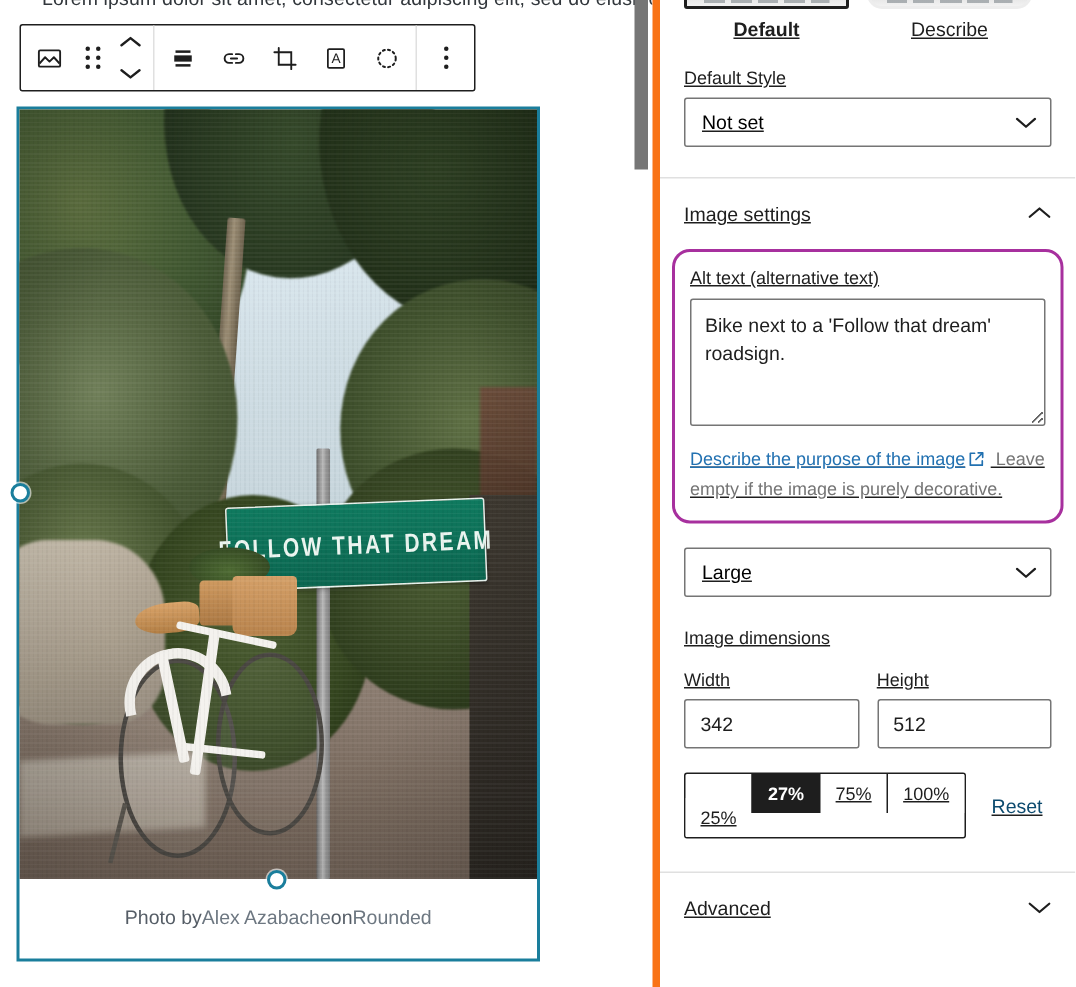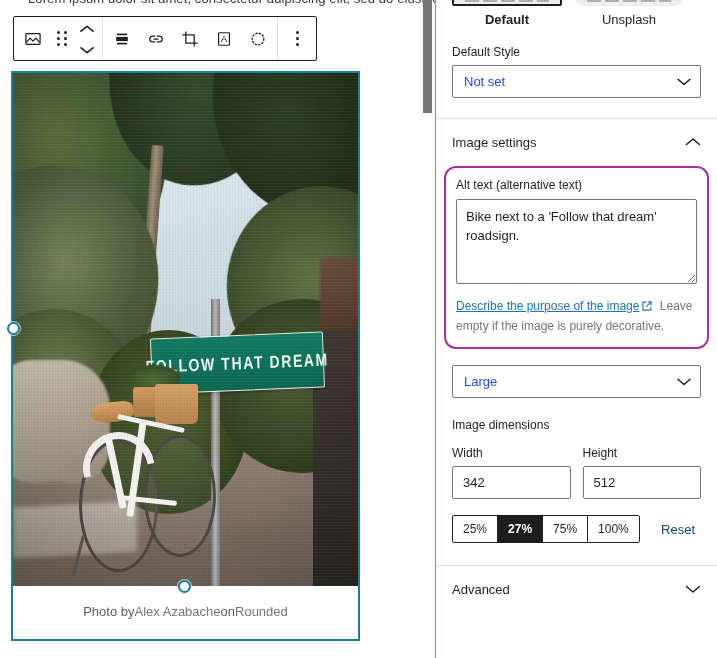--- a/index.html
+++ b/index.html
@@ -229,23 +229,24 @@
   
   .canvas-scrollbar {
     position:absolute; right: 3px; top: 0; width: 9px; height: 113px;
     background: #767676; border-radius: 0;
   }
 
   
   .sidebar {
     position:absolute; left: 435px; top: 0;
     width: 282px; height: 658px;
-    background:#fff; border-left: 1px solid #f97316;
+    background:#fff; border-left: 5px solid #f97316;
     font-size: 13px; color:#1e1e1e;
     overflow:hidden;
+    text-decoration:underline;
   }
   .sec { padding: 0 16px; }
   .sec-divider { border-top: 1px solid #e0e0e0; }
 
   
   .styles-row { display:flex; gap: 12px; padding: 0 16px; }
   .style-item { width: 110px; text-align:center; }
   .style-thumb {
     width: 110px; height: 20px; background:#f0f0f0;
     border: 2px solid #1e1e1e; border-radius: 2px;
@@ -262,21 +263,21 @@
     background: repeating-linear-gradient(90deg,#9aa0a4 0 14px, transparent 14px 18px);
     opacity:.8;
   }
   .style-label { margin-top: 6px; font-size: 13px; color:#1e1e1e; }
   .style-label.selected { font-weight: 700; }
 
   .field-label { font-size: 12px; color:#1e1e1e; margin-bottom: 6px; display:block; }
   .select-box {
     width:100%; height: 33px;
     border: 1px solid #757575; border-radius: 2px;
-    background:#fff; color:#1d4ed8; font-size:13px;
+    background:#fff; color:#000000; font-size:13px;
     padding: 0 28px 0 11px;
     display:flex; align-items:center; position:relative; cursor:pointer;
   }
   .select-box .chev {
     position:absolute; right: 9px; top: 50%; transform: translateY(-50%);
   }
 
   .panel-header {
     height: 47px; display:flex; align-items:center; justify-content:space-between;
     padding: 0 16px; cursor: pointer;
@@ -312,21 +313,21 @@
     font-family: "Liberation Sans", sans-serif; background:#fff;
   }
   .pct-row { display:flex; align-items:center; justify-content:space-between; }
   .pct-group { display:flex; border: 1px solid #1e1e1e; border-radius: 2px; overflow:hidden; }
   .pct-btn {
     padding: 0 10px; height: 26px; line-height: 26px;
     font-size: 12px; background:#fff; color:#1e1e1e;
     border: none; border-left: 1px solid #1e1e1e; cursor:pointer;
     font-family: "Liberation Sans", sans-serif;
   }
-  .pct-btn:first-child { border-left: none; }
+  .pct-btn:first-child { border-left: none; margin-top: 16px; }
   .pct-btn.active { background:#1e1e1e; color:#fff; font-weight:700; }
   .reset-btn {
     background:none; border:none; font-size:13px; color:#0c4a6e; cursor:pointer;
     padding: 0 6px; font-family: "Liberation Sans", sans-serif;
   }
 </style>
 </head>
 <body>
 
 <div id="root">
@@ -493,21 +494,21 @@
           <div class="thumb-img"></div>
           <div class="thumb-lines"></div>
         </div>
         <div class="style-label selected">Default</div>
       </div>
       <div class="style-item">
         <div class="style-thumb rounded">
           <div class="thumb-img"></div>
           <div class="thumb-lines"></div>
         </div>
-        <div class="style-label">Unsplash</div>
+        <div class="style-label">Describe</div>
       </div>
     </div>
 
     <div class="sec" style="margin-top:18px; padding-bottom:20px;">
       <label class="field-label">Default Style</label>
       <div class="select-box">
         <span>Not set</span>
         <span class="chev">
           <svg width="14" height="9" viewBox="0 0 14 9" fill="none" stroke="#1e1e1e" stroke-width="1.5" stroke-linecap="round" stroke-linejoin="round">
               <path d="M1 1.8L7 7l6-5.2"></path>

